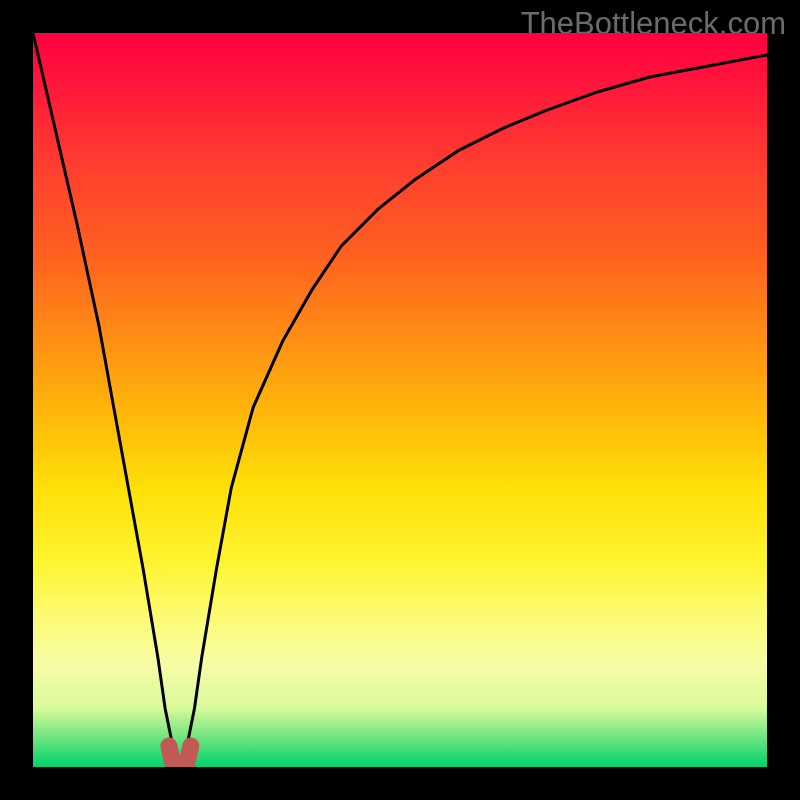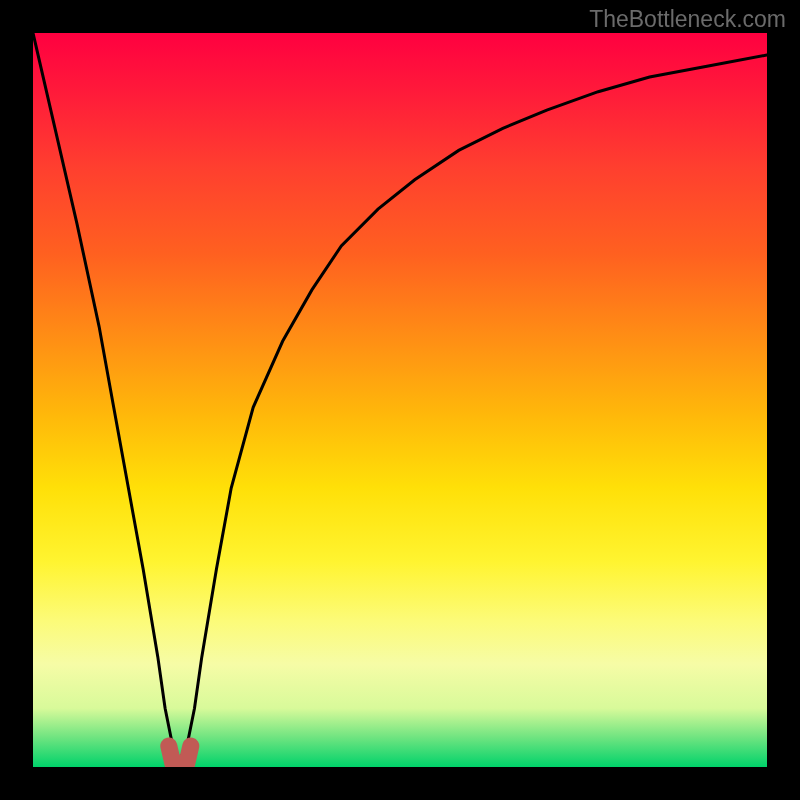--- a/index.html
+++ b/index.html
@@ -40,21 +40,21 @@
       #d8fa9a 92%,
       #6ee480 96%,
       #00d26a 100%
     );
   }
   .watermark {
     position: absolute;
     top: 6px;
     right: 14px;
     color: #6b6b6b;
-    font-size: 23px;
+    font-size: 31px;
     letter-spacing: 0px;
     font-weight: 400;
   }
   svg.curves {
     position: absolute;
     left: 0;
     top: 0;
     width: 734px;
     height: 734px;
   }

